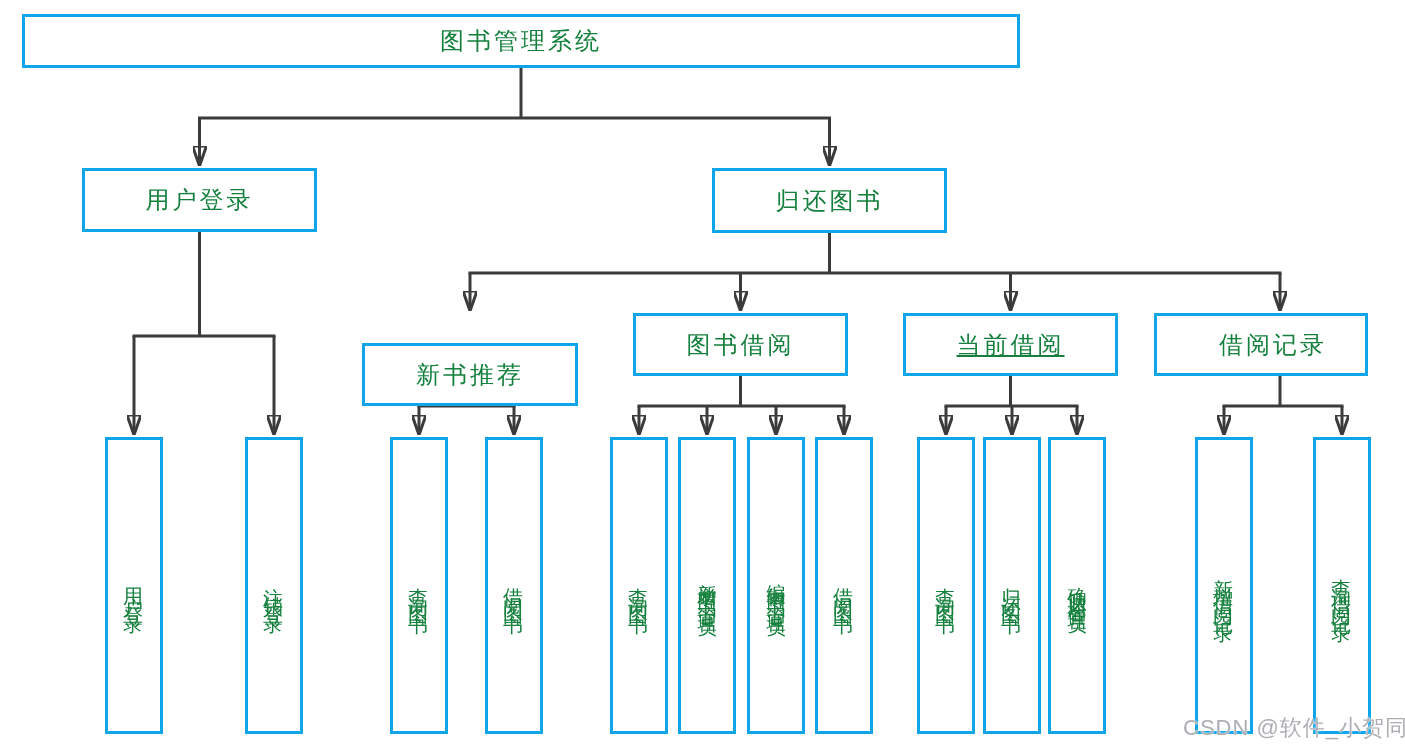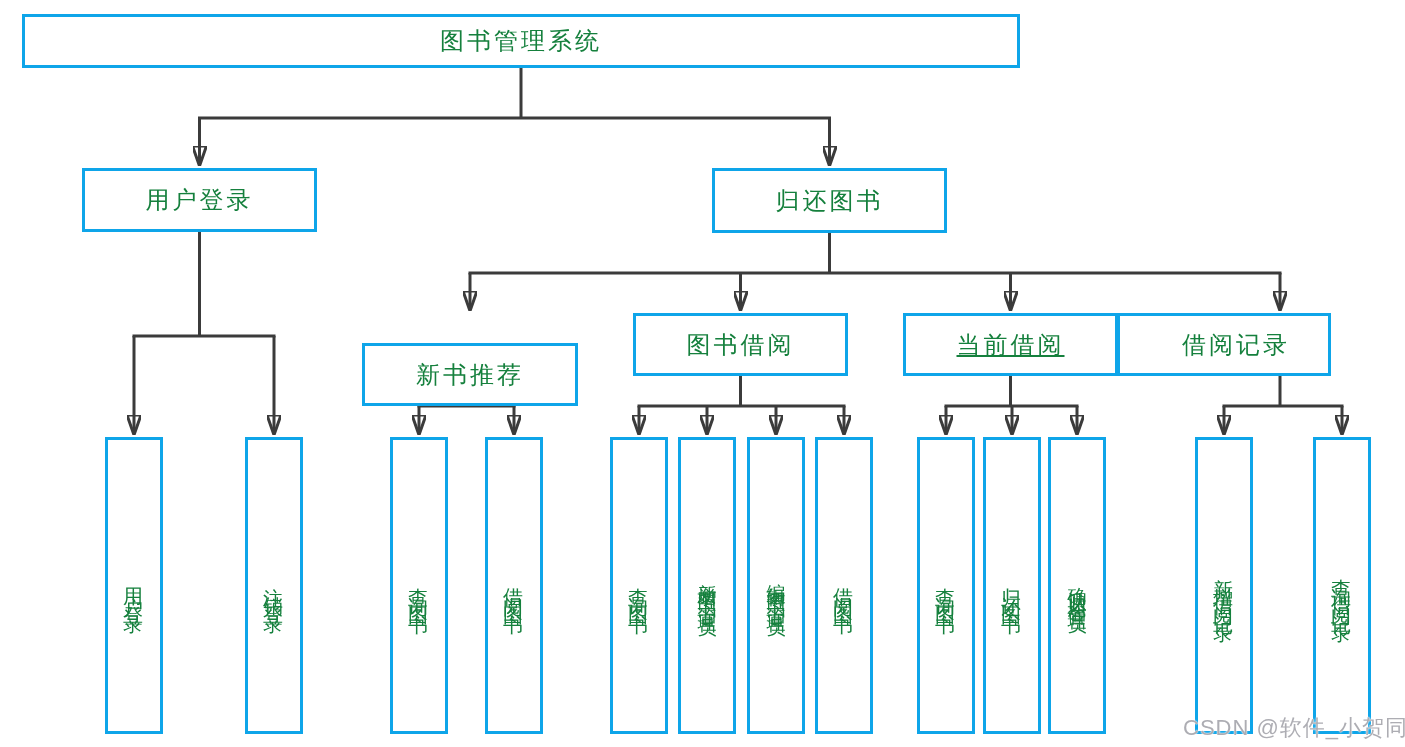--- a/index.html
+++ b/index.html
@@ -135,21 +135,21 @@
 
   <div class="node" style="left:362px; top:313px; width:216px; height:63px;margin-top:30px;">
     <span class="hlabel">新书推荐</span>
   </div>
   <div class="node" style="left:633px; top:313px; width:215px; height:63px;">
     <span class="hlabel">图书借阅</span>
   </div>
   <div class="node" style="left:903px; top:313px; width:215px; height:63px;text-decoration:underline;">
     <span class="hlabel">当前借阅</span>
   </div>
-  <div class="node" style="left:1117px; top:313px; width:214px; height:63px;padding-left:24px;">
+  <div class="node" style="left:1154px; top:313px; width:214px; height:63px;padding-left:24px;">
     <span class="hlabel">借阅记录</span>
   </div>
 
   <div class="node" style="left:105px; top:437px; width:58px; height:297px;">
     <span class="vlabel">用户登录</span>
   </div>
   <div class="node" style="left:245px; top:437px; width:58px; height:297px;">
     <span class="vlabel">注销登录</span>
   </div>
 

